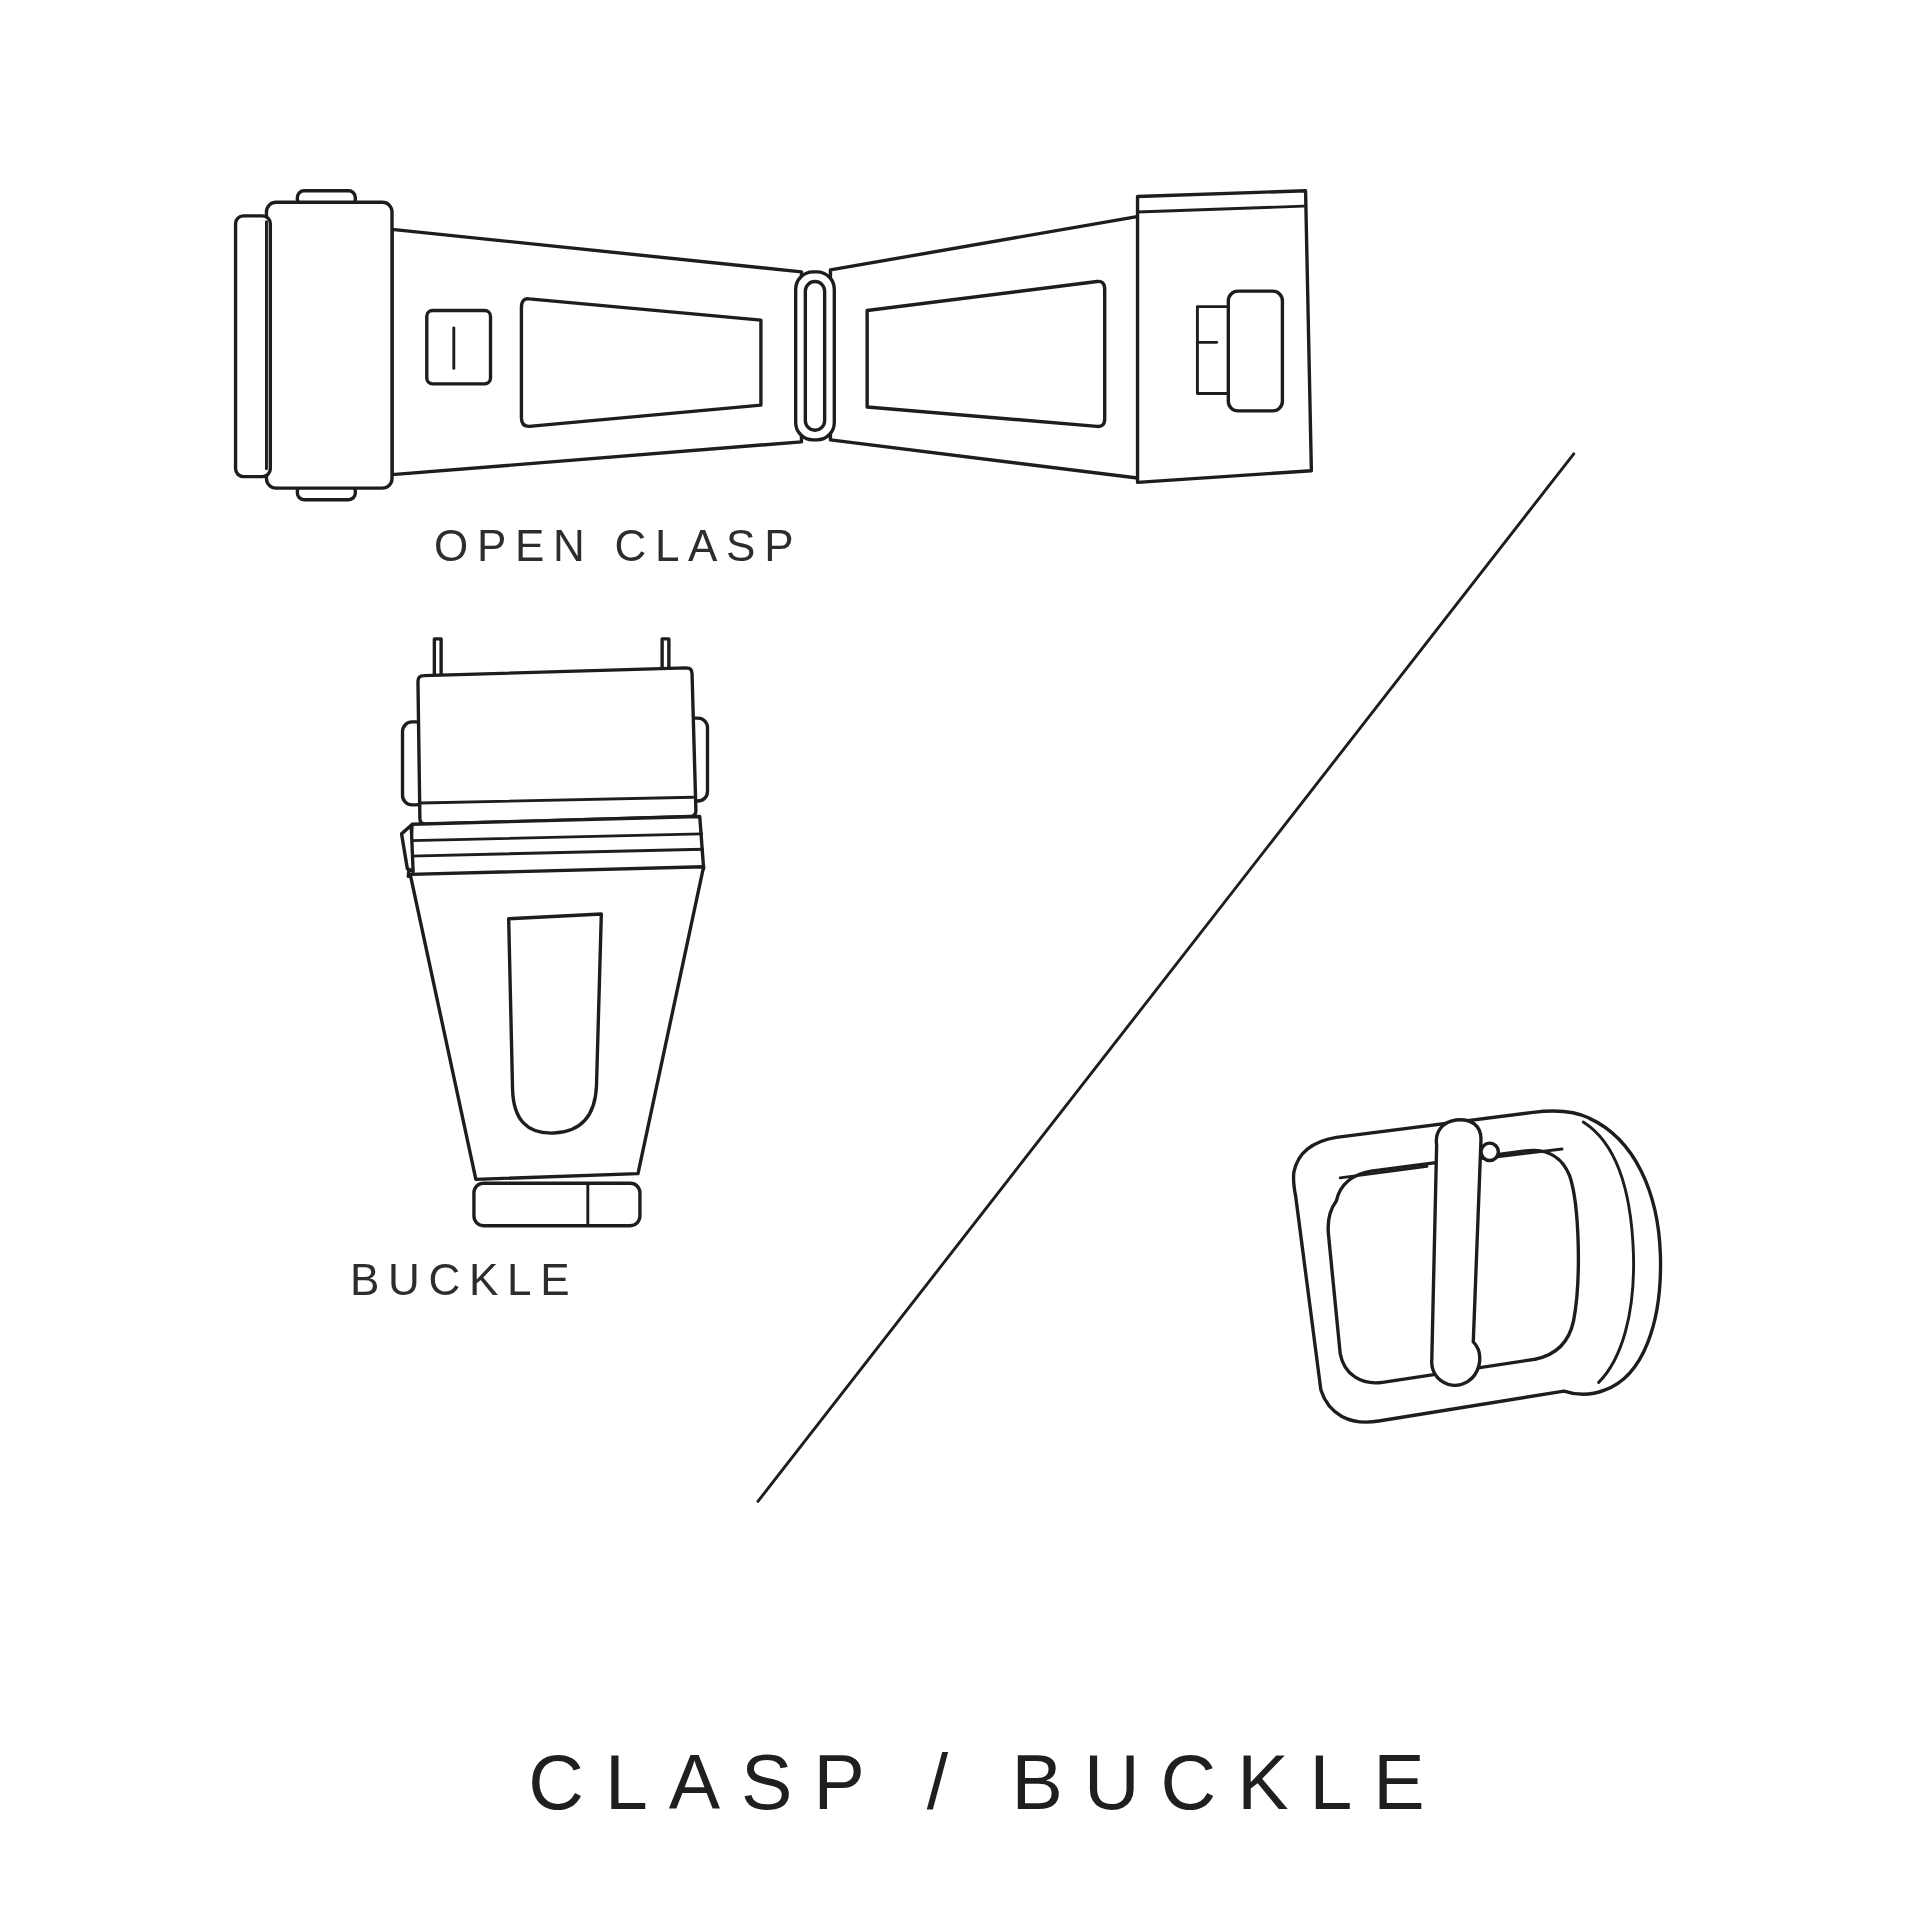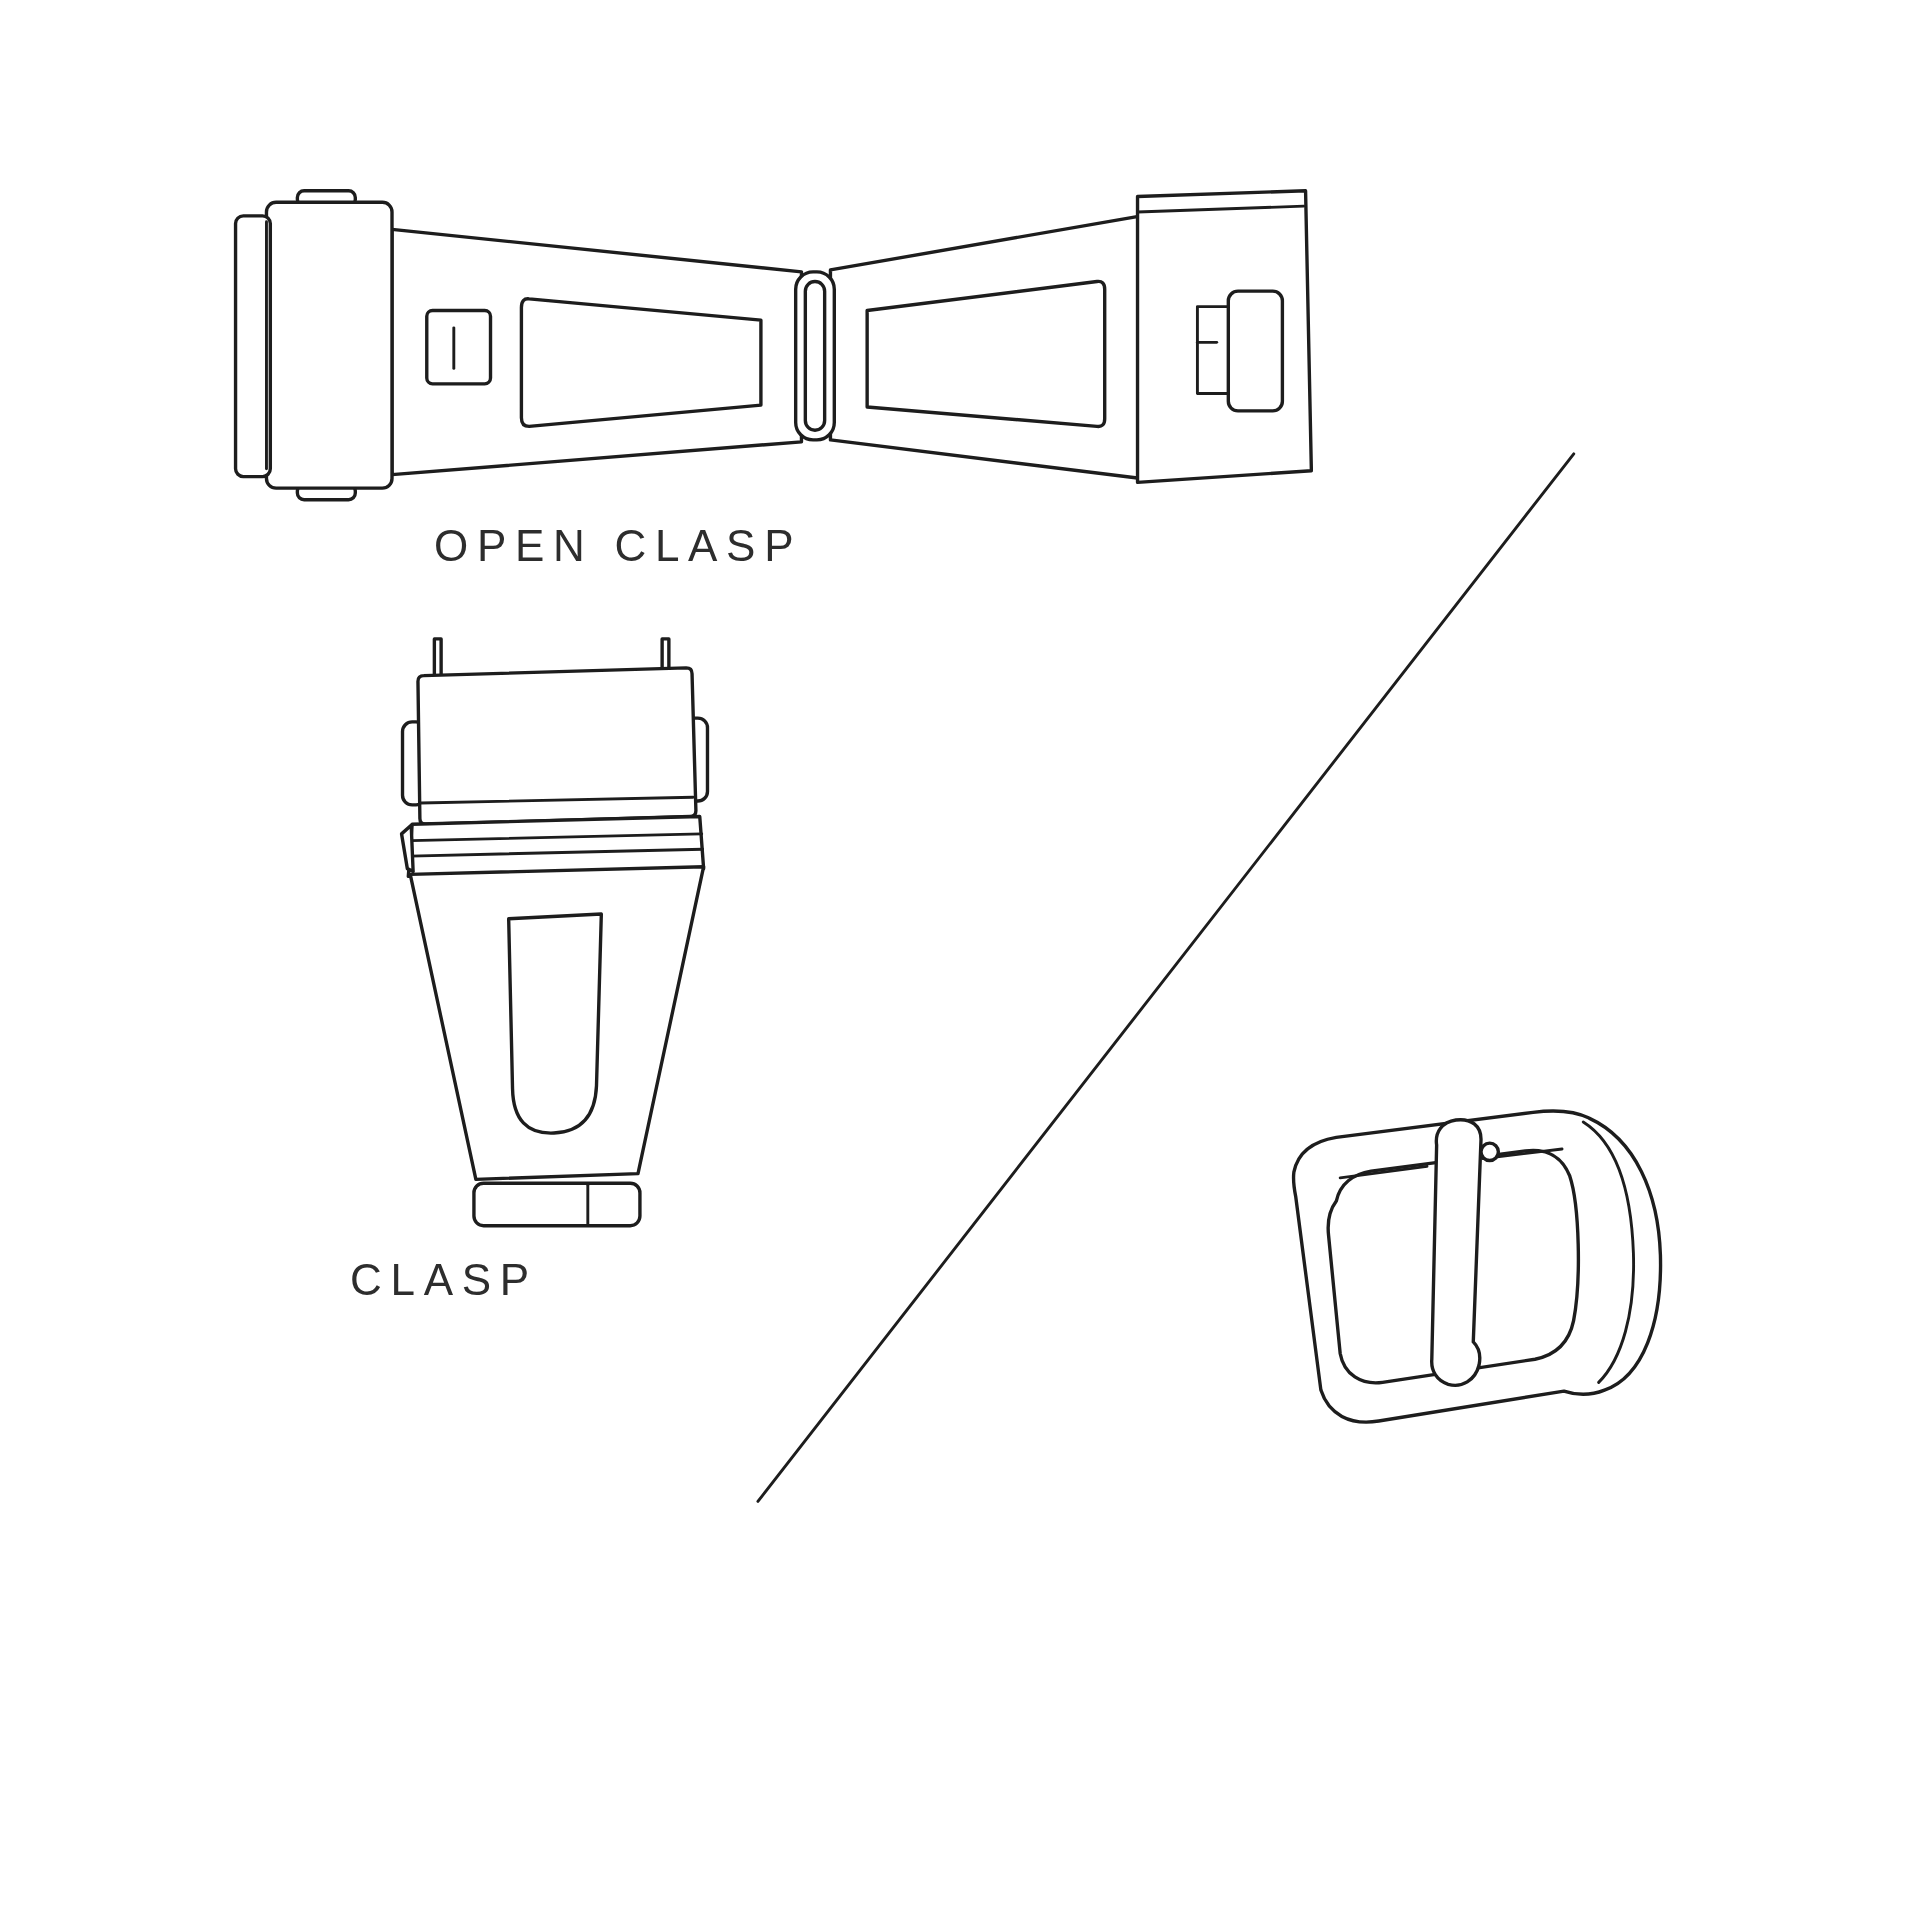--- a/index.html
+++ b/index.html
@@ -99,32 +99,33 @@
     <path class="line" d="M30,227 L333,220"></path>
     <path class="shape" d="M31,195 L21,204 L27,240 L33,243 Z"></path>
 
     <path class="shape" d="M30,246 L334,238 L266,556 L98,562 Z"></path>
     <path class="shape" d="M132,292 L228,287 L223,465 Q221,512 179,514 Q137,516 136,468 Z"></path>
 
     <rect class="shape" x="96" y="566" width="172" height="44" rx="10"></rect>
     <path class="line" d="M214,568 L214,608"></path>
   </svg>
 
-  <div class="caption" style="left:350px;top:1255px;width:386px">CLASP</div>
+  <div class="caption" style="left:350px;top:1255px;width:386px">BUCKLE</div>
 
   <svg class="fig" style="left:1236px;top:1081px;width:463px;height:406px" viewBox="0 0 480 420">
 
     <path class="shape" fill-rule="evenodd" d="M60,94 C64,74 80,62 104,58 L308,32 C332,29 350,30 366,38 C414,60 438,116 440,180 C442,250 422,306 382,320 C367,326 352,325 340,321 L148,352 C118,357 96,345 88,320 L62,120 C60,110 59,102 60,94 Z
          M104,124 C108,106 122,96 140,93 L300,72 C322,69 338,78 346,98 C356,128 358,206 350,248 C345,272 330,284 310,288 L152,312 C130,315 112,304 108,282 L96,160 C94,142 98,132 104,124 Z"></path>
 
     <path class="line" d="M360,42 C398,66 410,120 412,178 C414,240 400,288 376,312"></path>
 
     <path class="line" d="M108,100 L198,88"></path>
     <path class="line" d="M256,80 L338,70"></path>
 
     <path class="shape" d="M208,66 C206,52 214,42 228,40 C244,38 254,46 254,60 L246,270 C252,276 254,284 252,294 C248,310 234,318 220,314 C208,310 202,300 203,288 L208,66 Z"></path>
 
     <circle class="shape" cx="263" cy="73" r="9"></circle>
   </svg>
 
+  <div class="title">CLASP / BUCKLE</div>
 
 </div>
 
 
 </body></html>

